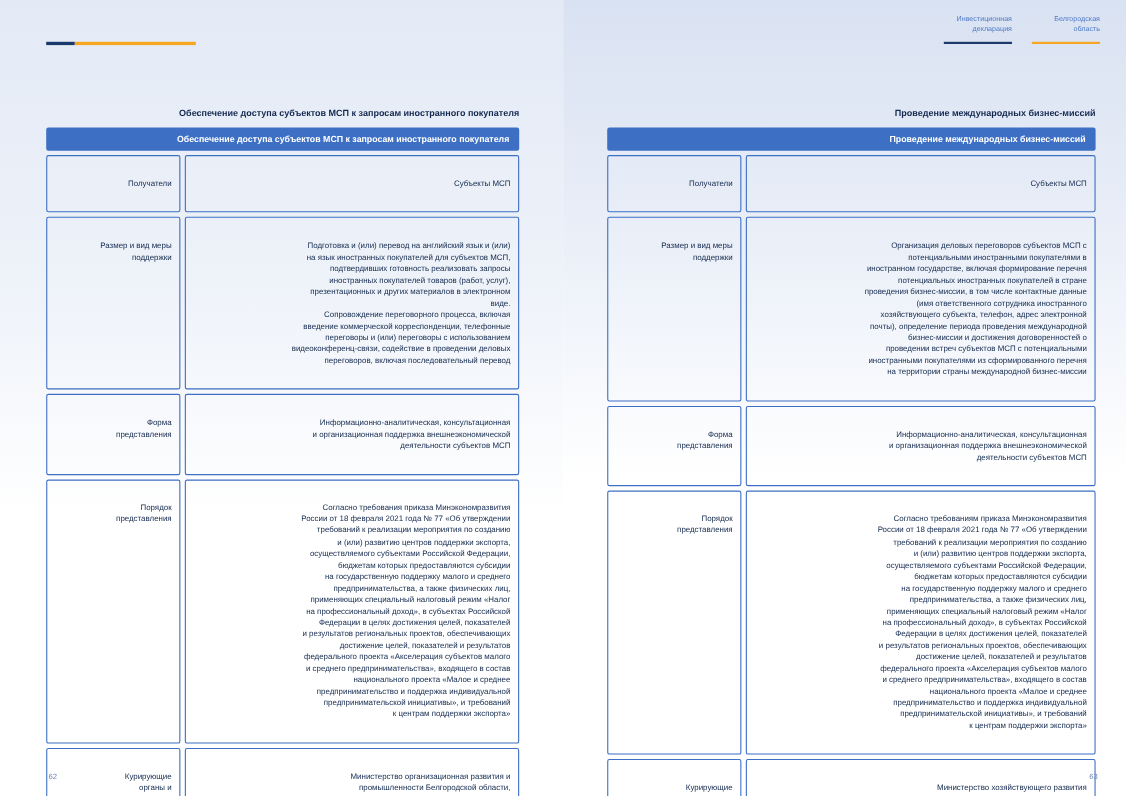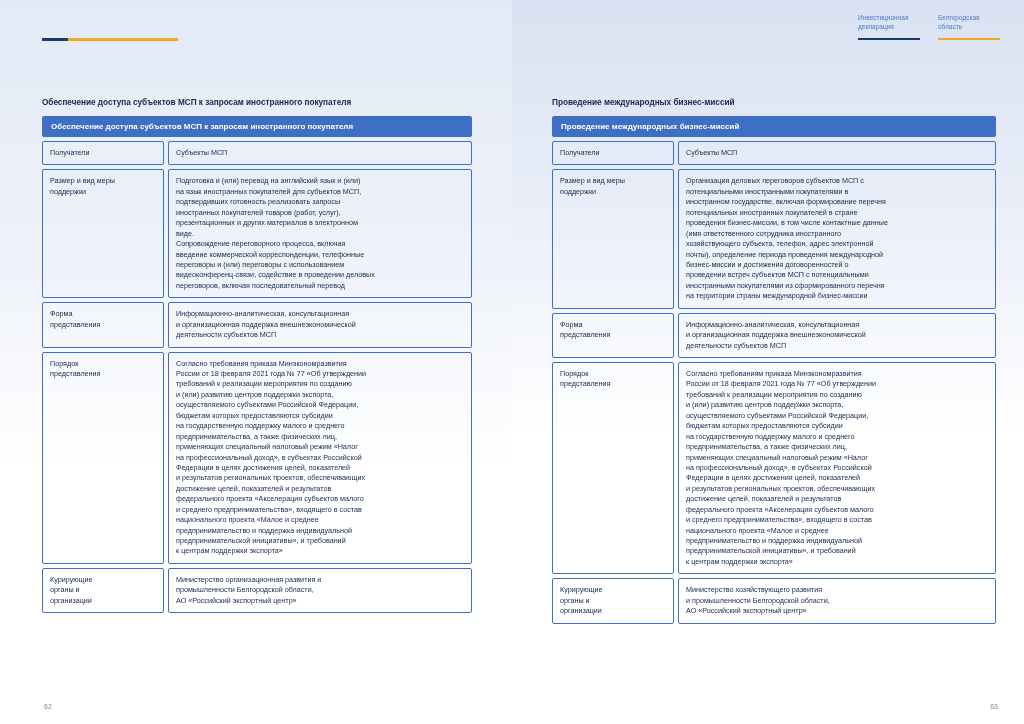--- a/index.html
+++ b/index.html
@@ -11,20 +11,21 @@
     height: 724px;
     font-family: "Liberation Sans", sans-serif;
     background: #ffffff;
     overflow: hidden;
   }
   .spread {
     position: relative;
     width: 1024px;
     height: 724px;
     display: flex;
+    text-align: right;
   }
   .page {
     position: relative;
     width: 512px;
     height: 724px;
     box-sizing: border-box;
   }
   .page-left {
     background: linear-gradient(180deg, #e3eaf6 0%, #eef2f9 35%, #ffffff 65%, #ffffff 100%);
   }
@@ -111,21 +112,21 @@
     margin-bottom: 4px;
     align-items: stretch;
   }
   .cell {
     border: 1px solid #3d6fc4;
     border-radius: 2px;
     box-sizing: border-box;
     font-size: 7.2px;
     line-height: 1.45;
     color: #13294e;
-    padding: 6px 7px;
+    padding: 20px 7px;
   }
   .cell-label {
     width: 122px;
     flex: 0 0 122px;
     font-weight: normal;
   }
   .cell-value {
     flex: 1 1 auto;
   }
   .cell-value p, .cell-label p {

